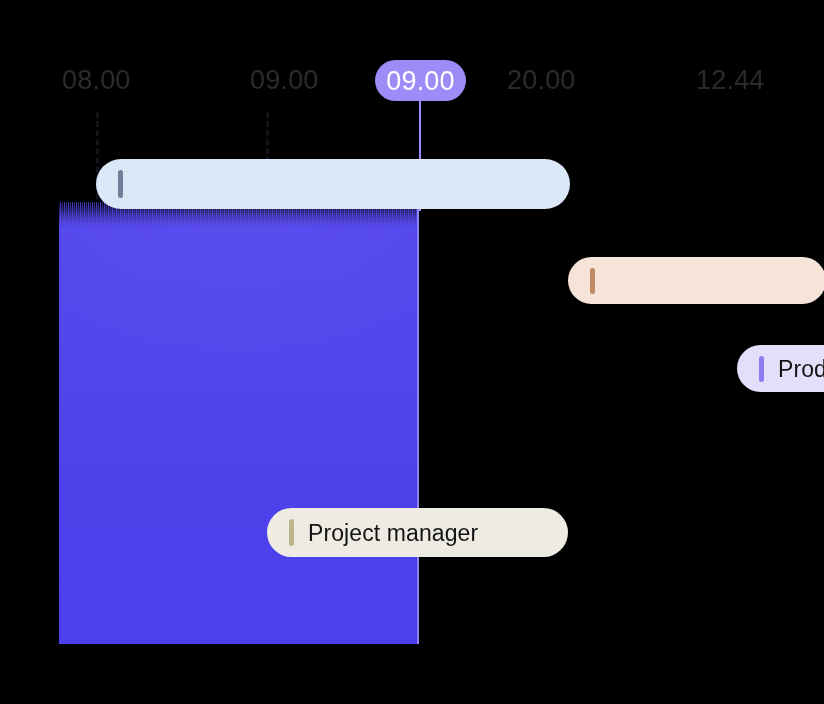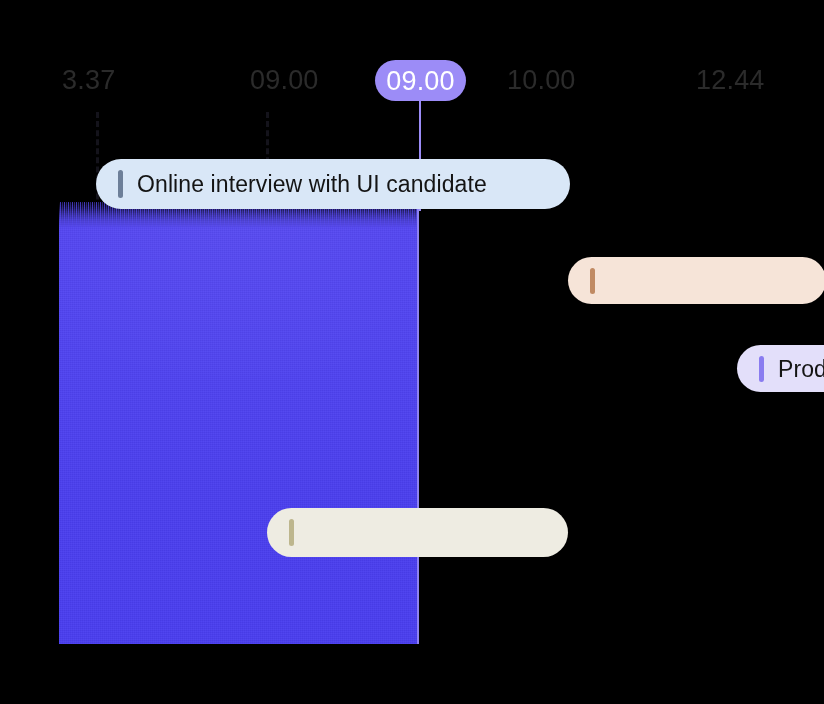--- a/index.html
+++ b/index.html
@@ -135,51 +135,51 @@
     letter-spacing: 0.1px;
     line-height: 28px;
   }
 </style>
 </head>
 <body>
 
 <div id="stage">
 
   <div>
-    <div class="time-label" style="left: 62px;">3.37</div>
+    <div class="time-label" style="left: 62px;">08.00</div>
     <div class="time-label" style="left: 250px;">09.00</div>
-    <div class="time-label" style="left: 507px;">10.00</div>
+    <div class="time-label" style="left: 507px;">20.00</div>
     <div class="time-label" style="left: 696px;">12.44</div>
   </div>
 
   <div class="grid-dash" style="left: 96px;"></div>
   <div class="grid-dash" style="left: 266px;"></div>
 
   <div class="selection-block" style="left: 59px; top: 202px; width: 360px; height: 442px;">
     <div class="selection-noise"></div>
     <div class="selection-fade"></div>
     <div class="selection-edge-right"></div>
   </div>
 
   <div class="now-line" style="background: rgb(156, 140, 247);"></div>
   <div class="now-pill" style="background: rgb(156, 140, 247);">
     <span class="now-pill-label" style="color: rgb(255, 255, 255);">09.00</span>
   </div>
 
   <div class="event-card" style="left: 96px; top: 159px; width: 474px; height: 50px; background: rgb(217, 231, 247);">
     <span class="event-accent" style="background: rgb(109, 127, 153); height: 28px;"></span>
-    <span class="event-title">Online interview with UI candidate</span>
   </div>
 
   <div class="event-card" style="left: 568px; top: 257px; width: 258px; height: 47px; background: rgb(246, 228, 216);">
     <span class="event-accent" style="background: rgb(192, 138, 99); height: 26px;"></span>
   </div>
 
   <div class="event-card" style="left: 737px; top: 345px; width: 200px; height: 47px; background: rgb(227, 223, 250);">
     <span class="event-accent" style="background: rgb(138, 124, 240); height: 26px;"></span>
     <span class="event-title">Product design sync</span>
   </div>
 
   <div class="event-card" style="left: 267px; top: 508px; width: 301px; height: 49px; background: rgb(238, 236, 226);">
     <span class="event-accent" style="background: rgb(189, 182, 141); height: 27px;"></span>
+    <span class="event-title">Project manager</span>
   </div>
 
 </div>
 
 </body></html>

